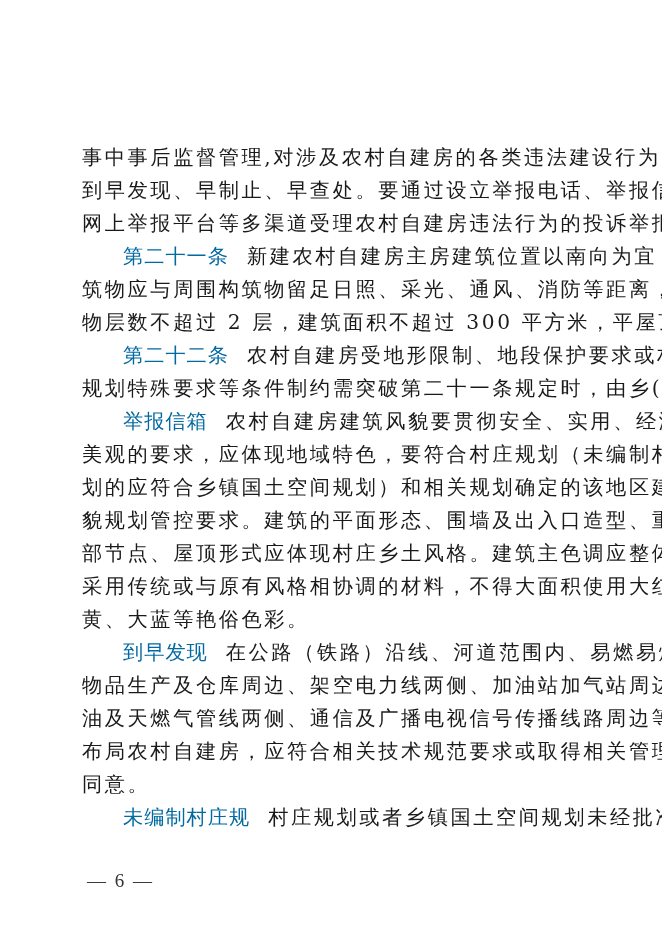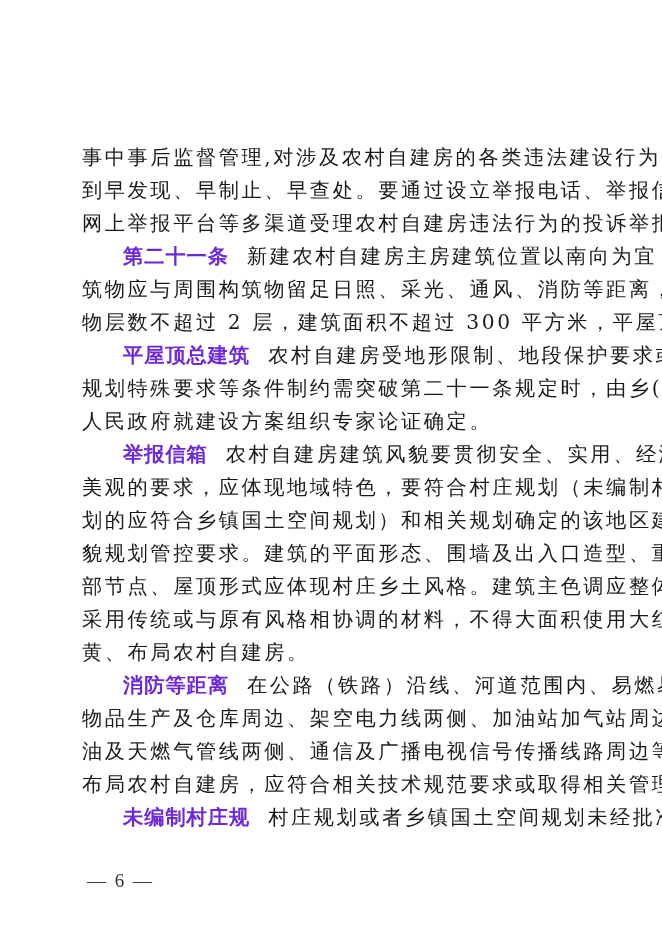--- a/index.html
+++ b/index.html
@@ -12,21 +12,21 @@
     font-family: "DejaVu Serif", "Liberation Serif", serif;
     font-size: 20.2px; color: #1a1a1a;
     line-height: 33px; letter-spacing: 2.6px;
     text-align: justify;
   }
   .line { display: block; height: 33px; white-space: nowrap; overflow: visible; text-align: justify; text-align-last: justify; }
   .line.last { text-align-last: left; }
   .indent { padding-left: 41px; }
   .article-no {
     font-family: "DejaVu Sans", "Liberation Sans", sans-serif;
-    font-weight: bold; letter-spacing: 1px; margin-right: 18px; color: #6d28d9;
+    font-weight: normal; letter-spacing: 1px; margin-right: 18px; color: #0369a1;
   }
   .page-number {
     position: absolute; left: 87px; top: 870px;
     font-family: "Liberation Serif", "DejaVu Serif", serif;
     font-size: 19px; color: #333; letter-spacing: 2px;
   }
 </style>
 </head>
 <body>
 
@@ -39,40 +39,40 @@
       <span class="line last">网上举报平台等多渠道受理农村自建房违法行为的投诉举报。</span>
     </div>
 
     <div>
       <span class="line indent"><span class="article-no">第二十一条</span><span>新建农村自建房主房建筑位置以南向为宜，建</span></span>
       <span class="line">筑物应与周围构筑物留足日照、采光、通风、消防等距离，建筑</span>
       <span class="line">物层数不超过 2 层，建筑面积不超过 300 平方米，平屋顶总建筑</span>
     </div>
 
     <div>
-      <span class="line indent"><span class="article-no">平屋顶总建筑</span><span>农村自建房受地形限制、地段保护要求或村庄</span></span>
+      <span class="line indent"><span class="article-no">第二十二条</span><span>农村自建房受地形限制、地段保护要求或村庄</span></span>
       <span class="line">规划特殊要求等条件制约需突破第二十一条规定时，由乡(镇)</span>
-      <span class="line last">人民政府就建设方案组织专家论证确定。</span>
     </div>
 
     <div>
       <span class="line indent"><span class="article-no">举报信箱</span><span>农村自建房建筑风貌要贯彻安全、实用、经济、</span></span>
       <span class="line">美观的要求，应体现地域特色，要符合村庄规划（未编制村庄规</span>
       <span class="line">划的应符合乡镇国土空间规划）和相关规划确定的该地区建筑风</span>
       <span class="line">貌规划管控要求。建筑的平面形态、围墙及出入口造型、重要细</span>
       <span class="line">部节点、屋顶形式应体现村庄乡土风格。建筑主色调应整体统一，</span>
       <span class="line">采用传统或与原有风格相协调的材料，不得大面积使用大红、大</span>
-      <span class="line last">黄、布局农村自建房。</span>
+      <span class="line last">黄、大蓝等艳俗色彩。</span>
     </div>
 
     <div>
-      <span class="line indent"><span class="article-no">消防等距离</span><span>在公路（铁路）沿线、河道范围内、易燃易爆</span></span>
+      <span class="line indent"><span class="article-no">到早发现</span><span>在公路（铁路）沿线、河道范围内、易燃易爆</span></span>
       <span class="line">物品生产及仓库周边、架空电力线两侧、加油站加气站周边、石</span>
       <span class="line">油及天燃气管线两侧、通信及广播电视信号传播线路周边等地点</span>
       <span class="line">布局农村自建房，应符合相关技术规范要求或取得相关管理部门</span>
+      <span class="line last">同意。</span>
     </div>
 
     <div>
       <span class="line indent last"><span class="article-no">未编制村庄规</span><span>村庄规划或者乡镇国土空间规划未经批准的，</span></span>
     </div>
 
   </div>
 
   <div class="page-number">— 6 —</div>
 </div>

